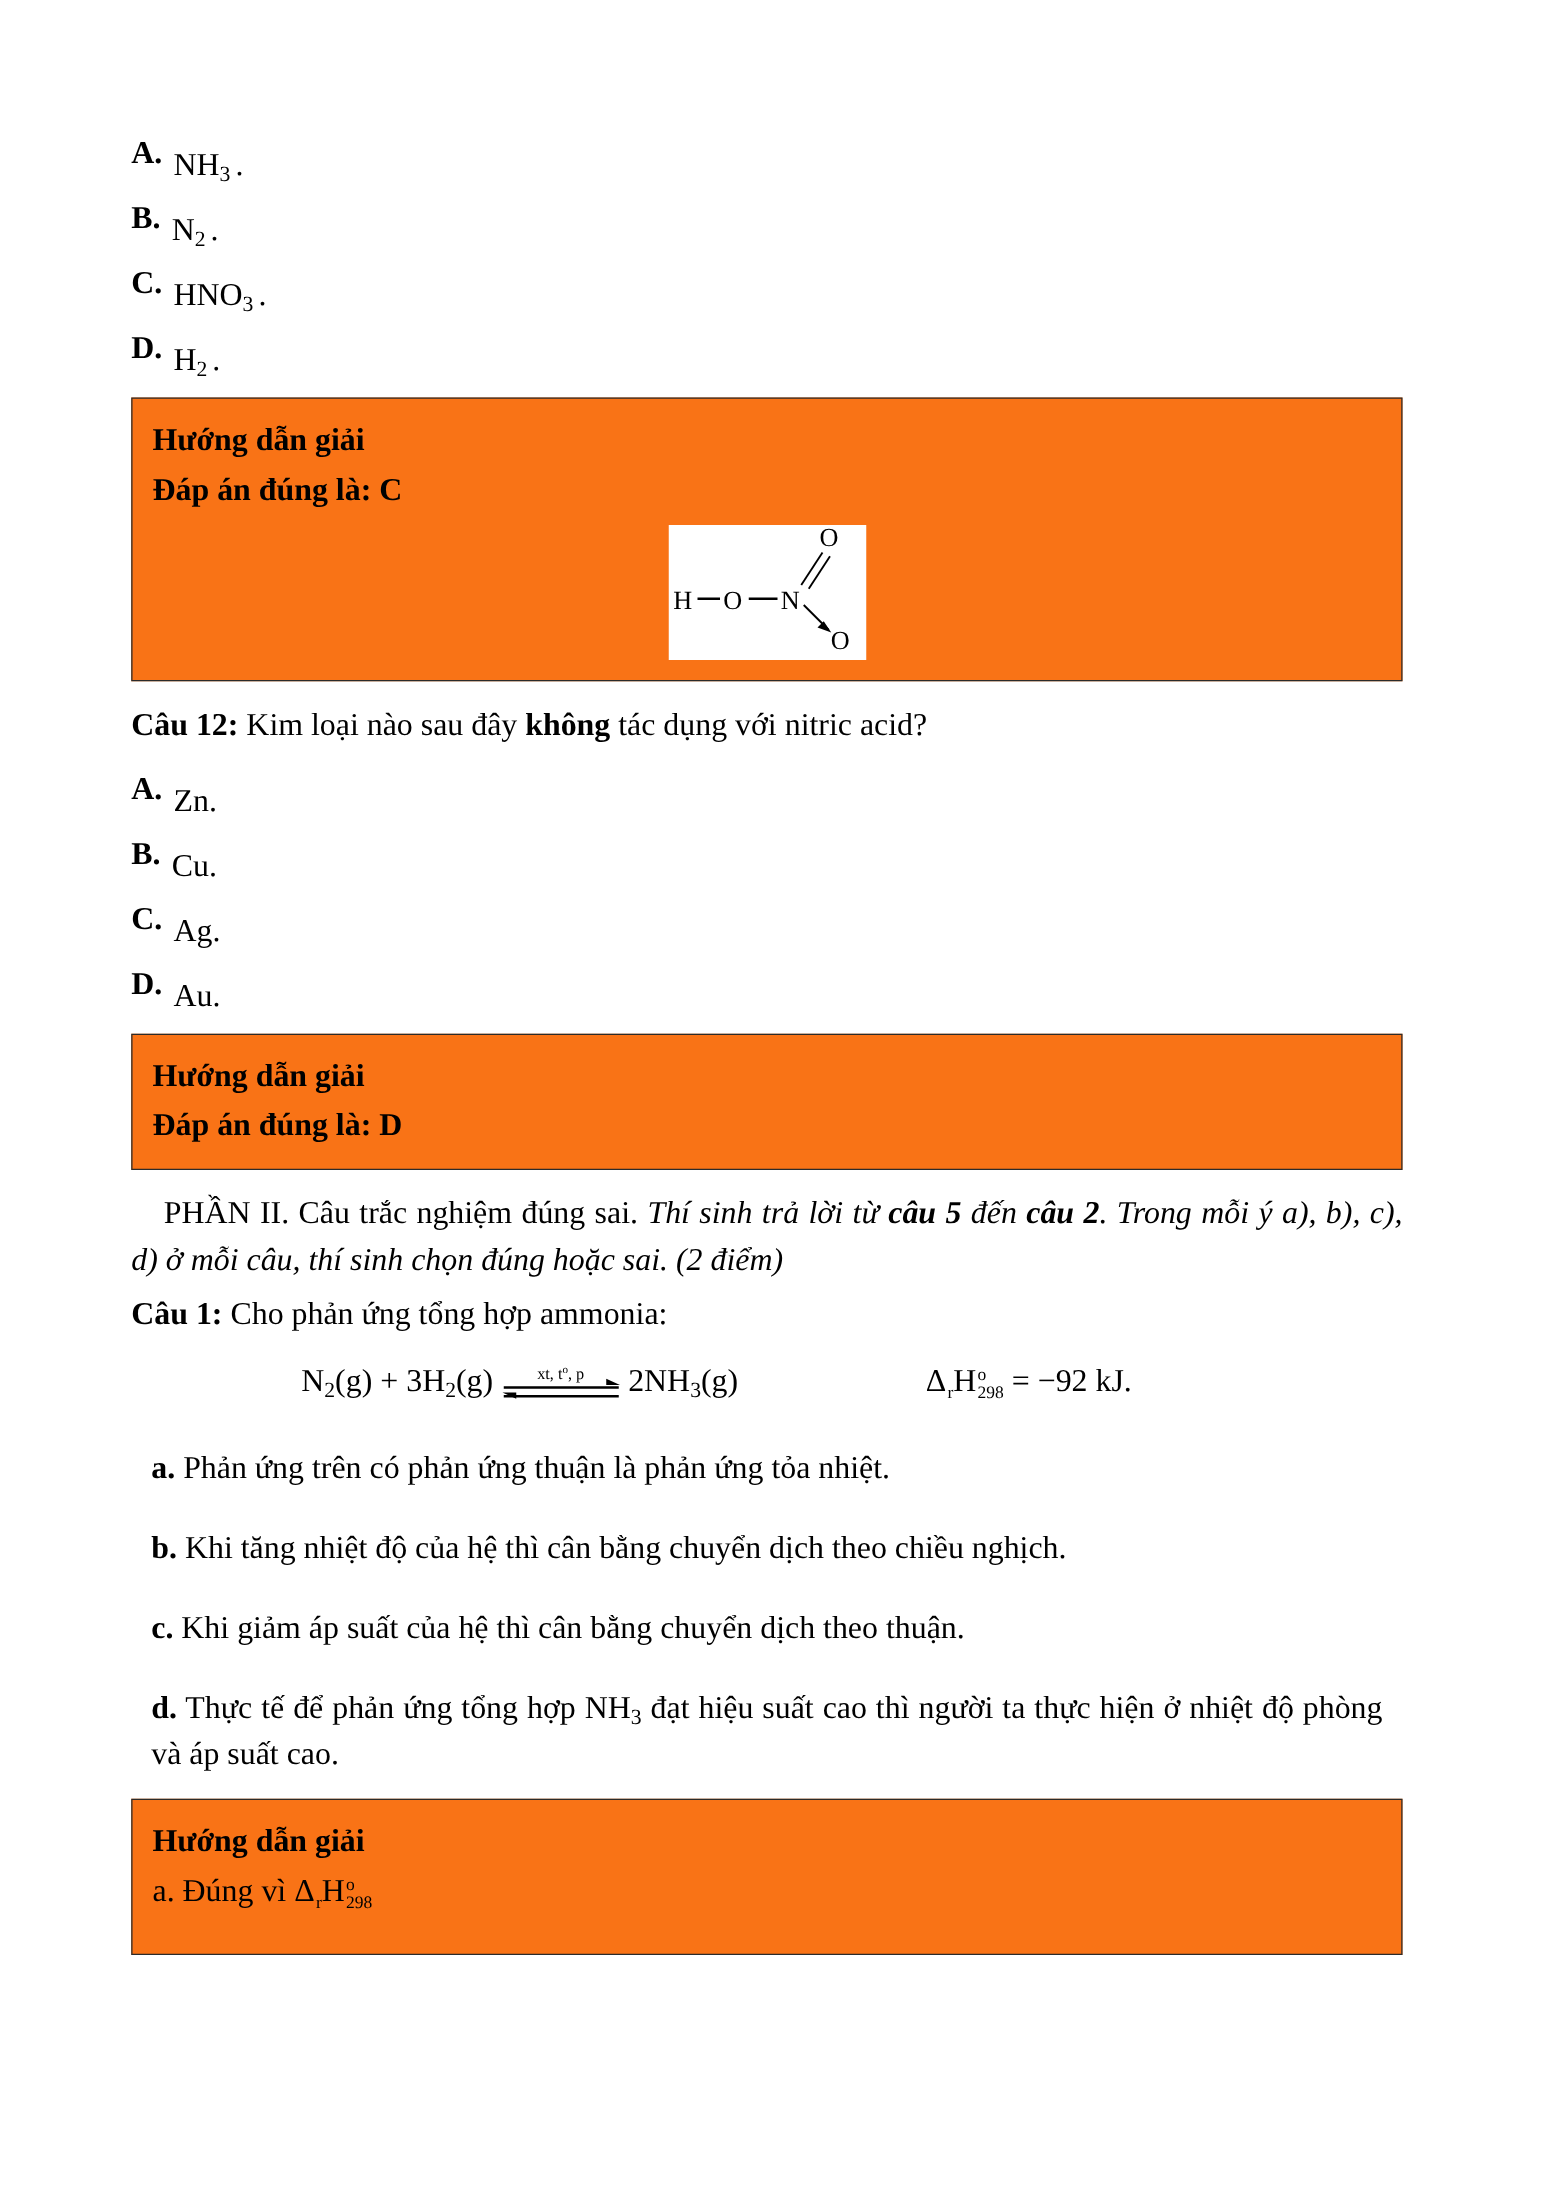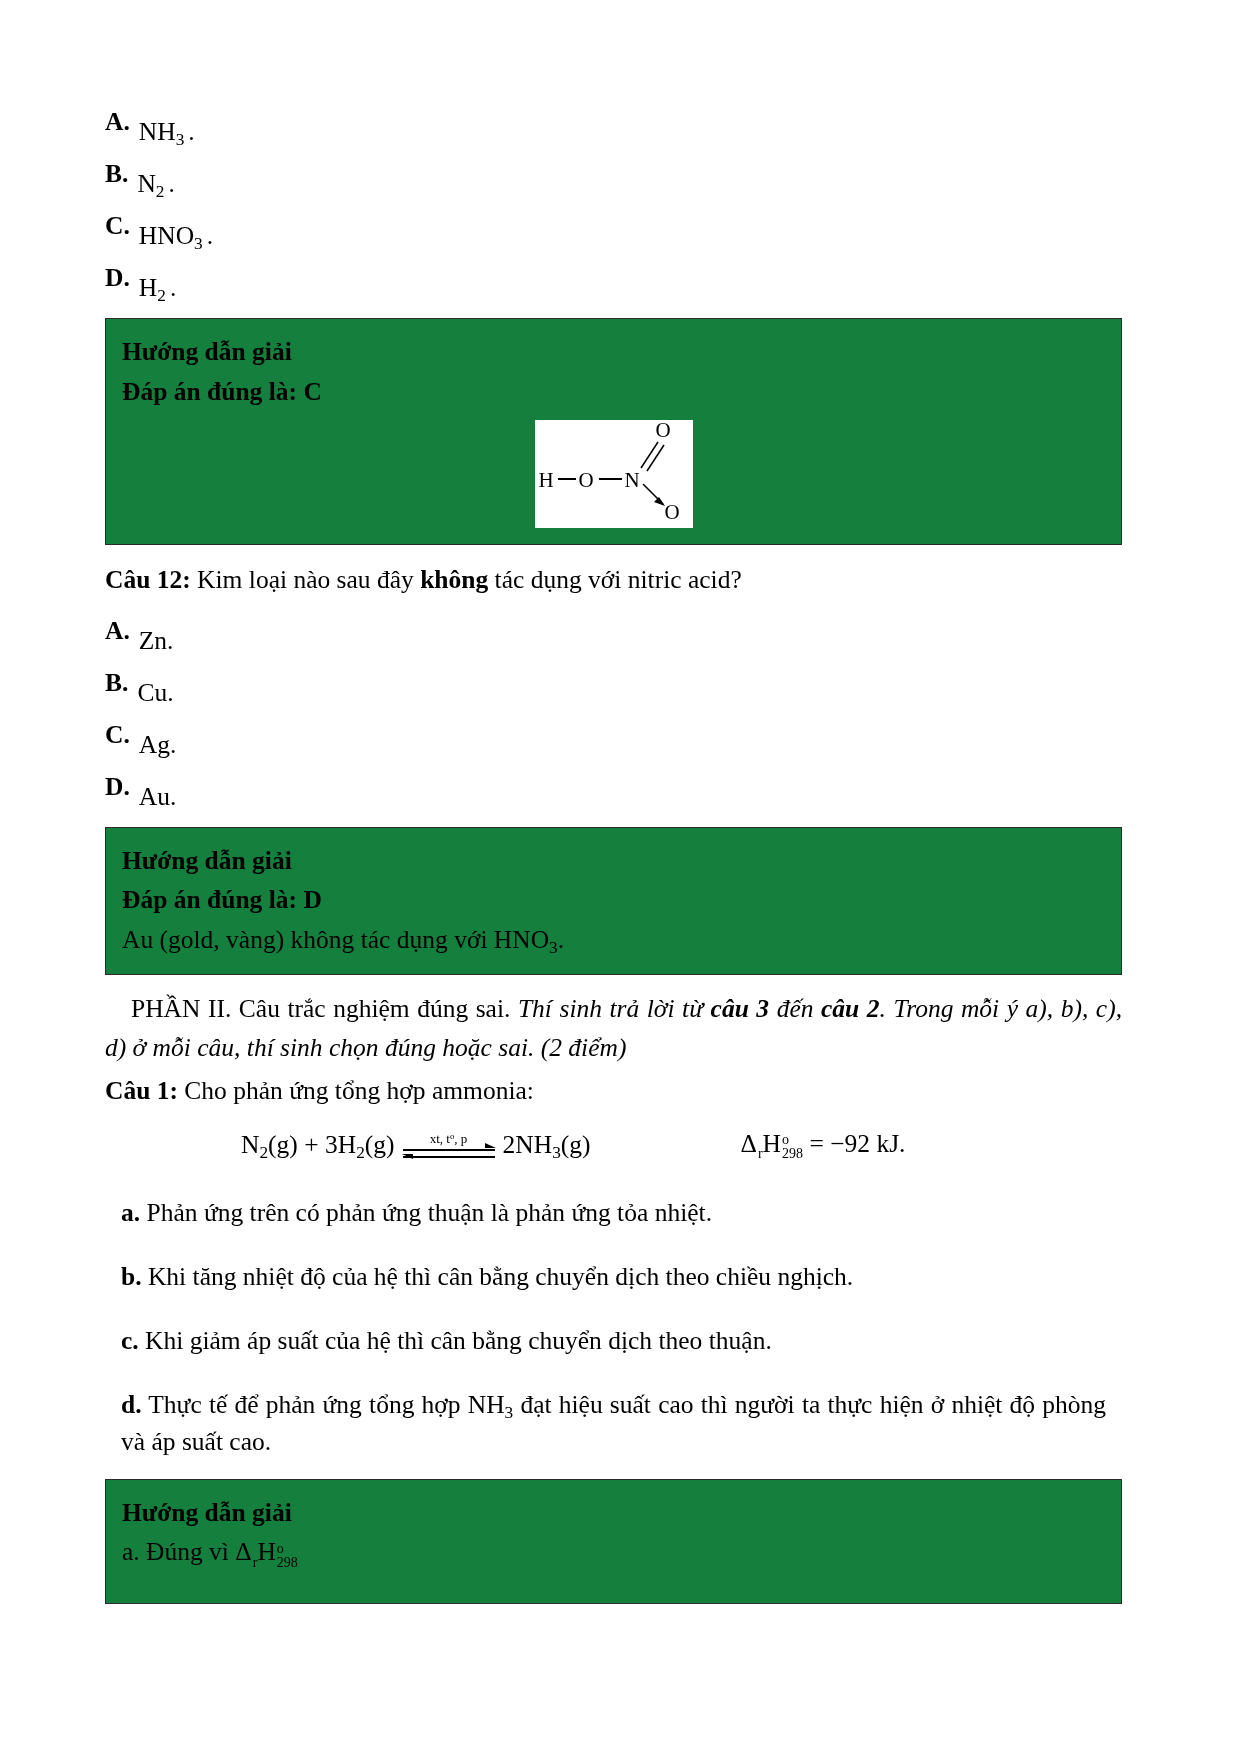--- a/index.html
+++ b/index.html
@@ -46,21 +46,21 @@
   }
   sup {
     font-size: 0.68em;
     vertical-align: 0.5em;
     line-height: 0;
   }
 
   
   .answer-box {
     border: 1px solid #2b2b2b;
-    background: #15803d;
+    background: #f97316;
     box-sizing: border-box;
     padding: 14px 16px 14px 16px;
     margin: 9px 0 9px 0;
   }
   .answer-box .bx-line {
     font-size: 25.5px;
     line-height: 1.0;
     margin: 0 0 0 0;
     padding: 6px 0 8px 0;
   }
@@ -261,25 +261,24 @@
     </div>
     <div class="opt">
       <span class="lab">D.</span>
       <span class="val">Au.</span>
     </div>
   </div>
 
   <div class="answer-box" style="margin-top:14px;">
     <div class="bx-line b">Hướng dẫn giải</div>
     <div class="bx-line b">Đáp án đúng là: D</div>
-    <div class="bx-line"><span>Au (gold, vàng) không tác dụng với HNO</span><sub>3</sub><span>.</span></div>
   </div>
 
   <div class="para indent1">
-    <span class="hd">PHẦN II. Câu trắc nghiệm đúng sai.</span><span class="it"> Thí sinh trả lời từ </span><span class="itb">câu 3</span><span class="it"> đến </span><span class="itb">câu 2</span><span class="it">. Trong mỗi ý a), b), c), d) ở mỗi câu, thí sinh chọn đúng hoặc sai. (2 điểm)</span>
+    <span class="hd">PHẦN II. Câu trắc nghiệm đúng sai.</span><span class="it"> Thí sinh trả lời từ </span><span class="itb">câu 5</span><span class="it"> đến </span><span class="itb">câu 2</span><span class="it">. Trong mỗi ý a), b), c), d) ở mỗi câu, thí sinh chọn đúng hoặc sai. (2 điểm)</span>
   </div>
 
   <div class="q-line" style="padding-top:10px;">
     <span class="qnum">Câu 1:</span><span> Cho phản ứng tổng hợp ammonia:</span>
   </div>
 
   <div class="eqrow">
     <span><span>N</span><sub>2</sub><span>(g) + 3H</span><sub>2</sub><span>(g)</span></span>
     <span class="eq-arrow">
       <span class="cond"><span>xt, t</span><sup>o</sup><span>, p</span></span>

